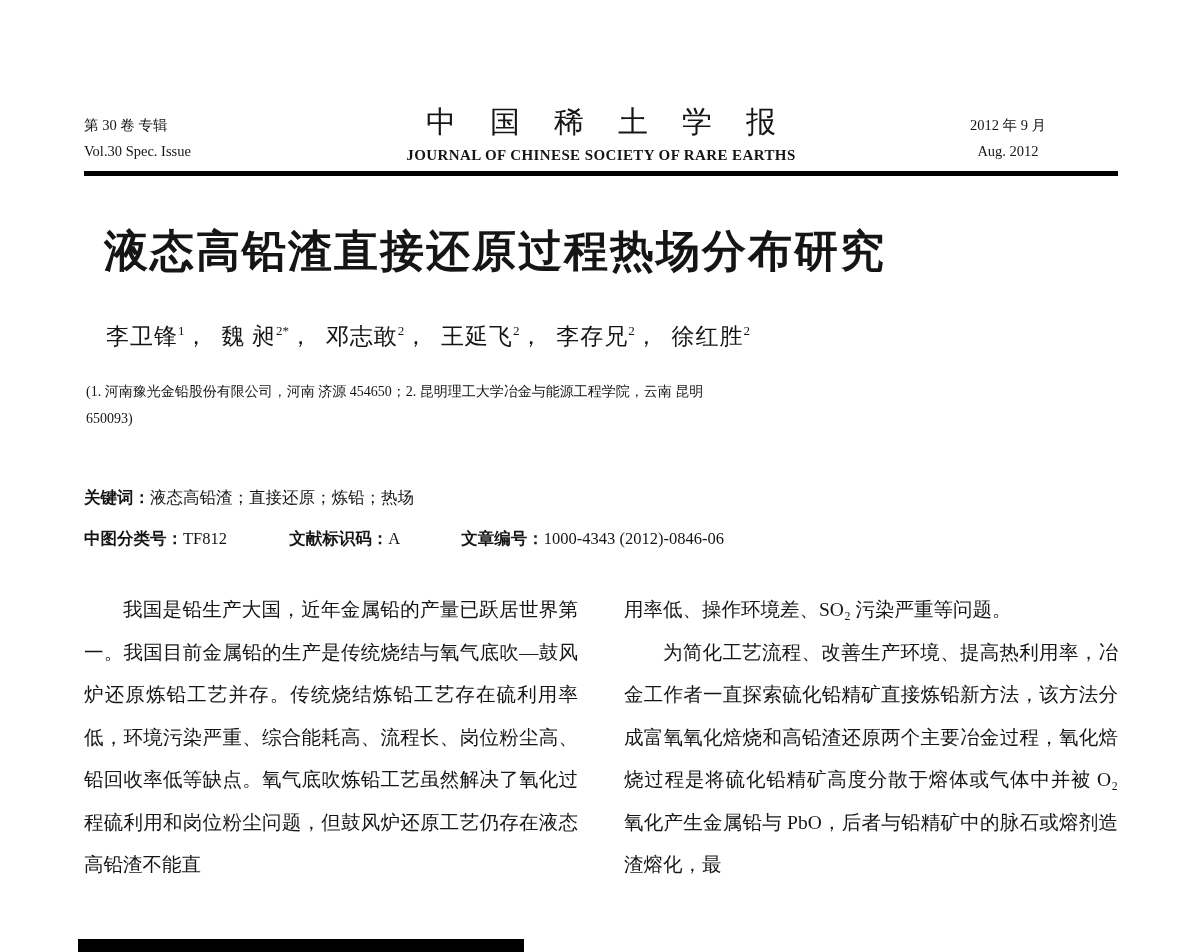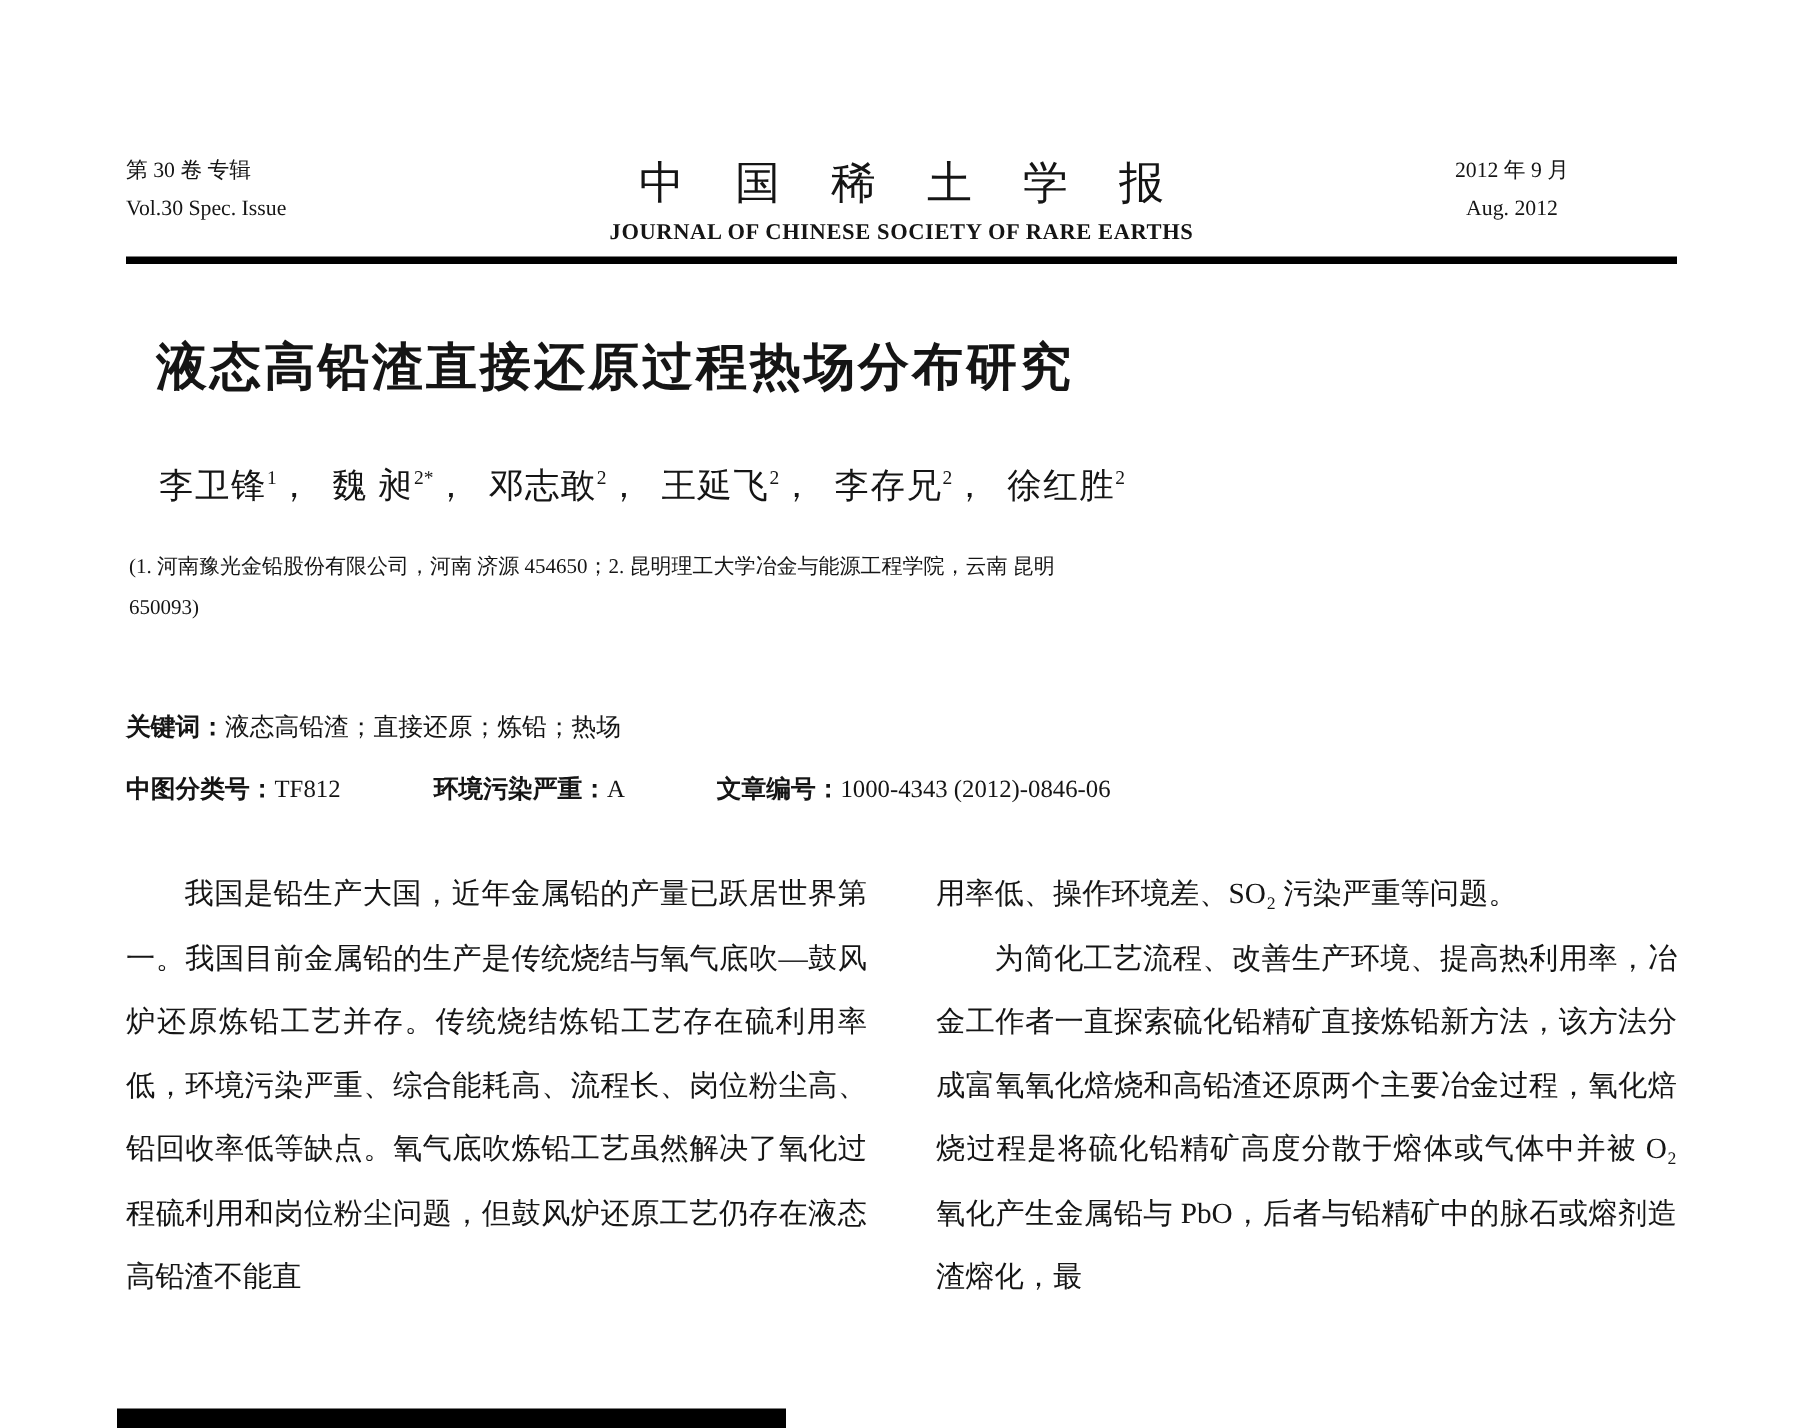--- a/index.html
+++ b/index.html
@@ -7,33 +7,33 @@
     width: 1200px; height: 952px;
     background: #ffffff;
     color: #151515;
     font-family: "Liberation Serif", "DejaVu Serif", serif;
     position: relative;
     overflow: hidden;
   }
   .page { padding: 102px 82px 0 84px; }
 
   
-  .hdr { display: flex; justify-content: space-between; }
+  .hdr { display: flex; justify-content: space-between; align-items: flex-end; }
   .hdr-left, .hdr-right { font-size: 14.5px; line-height: 1.75; white-space: nowrap; }
   .hdr-left { width: 220px; }
   .hdr-right { width: 220px; text-align: center; }
   .hdr-center { text-align: center; flex: 1; }
   .jt-cn { font-size: 30px; letter-spacing: 34px; margin-right: -34px; white-space: nowrap; }
   .jt-en { font-size: 15px; font-weight: bold; letter-spacing: 0.4px; margin-top: 4px; }
   .header-rule { height: 5px; background: #000; margin-top: 7px; }
 
   
   .article-title {
     margin: 46px 0 0 20px;
-    font-size: 34px; font-weight: bold; letter-spacing: 2px; font-family: Liberation Serif, serif;
+    font-size: 44px; font-weight: bold; letter-spacing: 2px; font-family: Liberation Serif, serif;
   }
   .authors { margin: 40px 0 0 22px; font-size: 23px; letter-spacing: 1px; }
   .asup { vertical-align: super; font-size: 13px; letter-spacing: 0; }
   .sep { margin-right: 6px; }
   .affil { margin: 26px 0 0 2px; font-size: 14px; line-height: 1.95; max-width: 1010px; }
 
   
   .meta-block { margin-top: 44px; font-size: 16.5px; line-height: 2.5; text-align: justify; }
   .meta-block p { margin: 0; }
   .lbl { font-weight: bold; }
@@ -91,21 +91,21 @@
 
   <div class="affil">
     <div>(1. 河南豫光金铅股份有限公司，河南 济源 454650；2. 昆明理工大学冶金与能源工程学院，云南 昆明</div>
     <div>650093)</div>
   </div>
 
   <div class="meta-block">
     <p><span class="lbl">关键词：</span><span>液态高铅渣；直接还原；炼铅；热场</span></p>
     <p>
       <span class="lbl">中图分类号：</span><span>TF812</span>
-      <span class="lbl gap">环境污染严重：</span><span>A</span>
+      <span class="lbl gap">文献标识码：</span><span>A</span>
       <span class="lbl gap">文章编号：</span><span>1000-4343 (2012)-0846-06</span>
     </p>
   </div>
 
   <div class="columns">
     <div class="col">
       <p>我国是铅生产大国，近年金属铅的产量已跃居世界第一。我国目前金属铅的生产是传统烧结与氧气底吹—鼓风炉还原炼铅工艺并存。传统烧结炼铅工艺存在硫利用率低，环境污染严重、综合能耗高、流程长、岗位粉尘高、铅回收率低等缺点。氧气底吹炼铅工艺虽然解决了氧化过程硫利用和岗位粉尘问题，但鼓风炉还原工艺仍存在液态高铅渣不能直</p>
     </div>
     <div class="col">
       <p class="noindent">用率低、操作环境差、SO₂ 污染严重等问题。</p>

